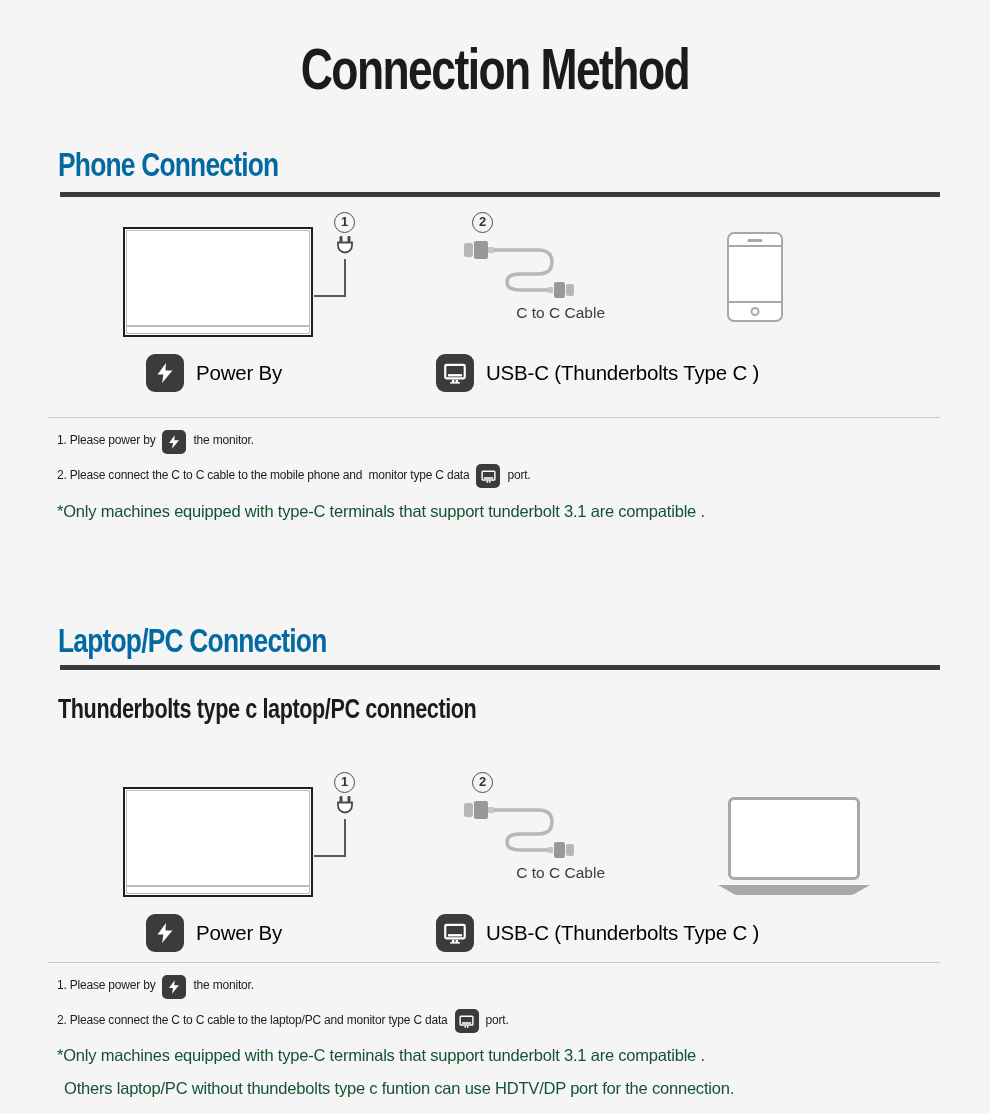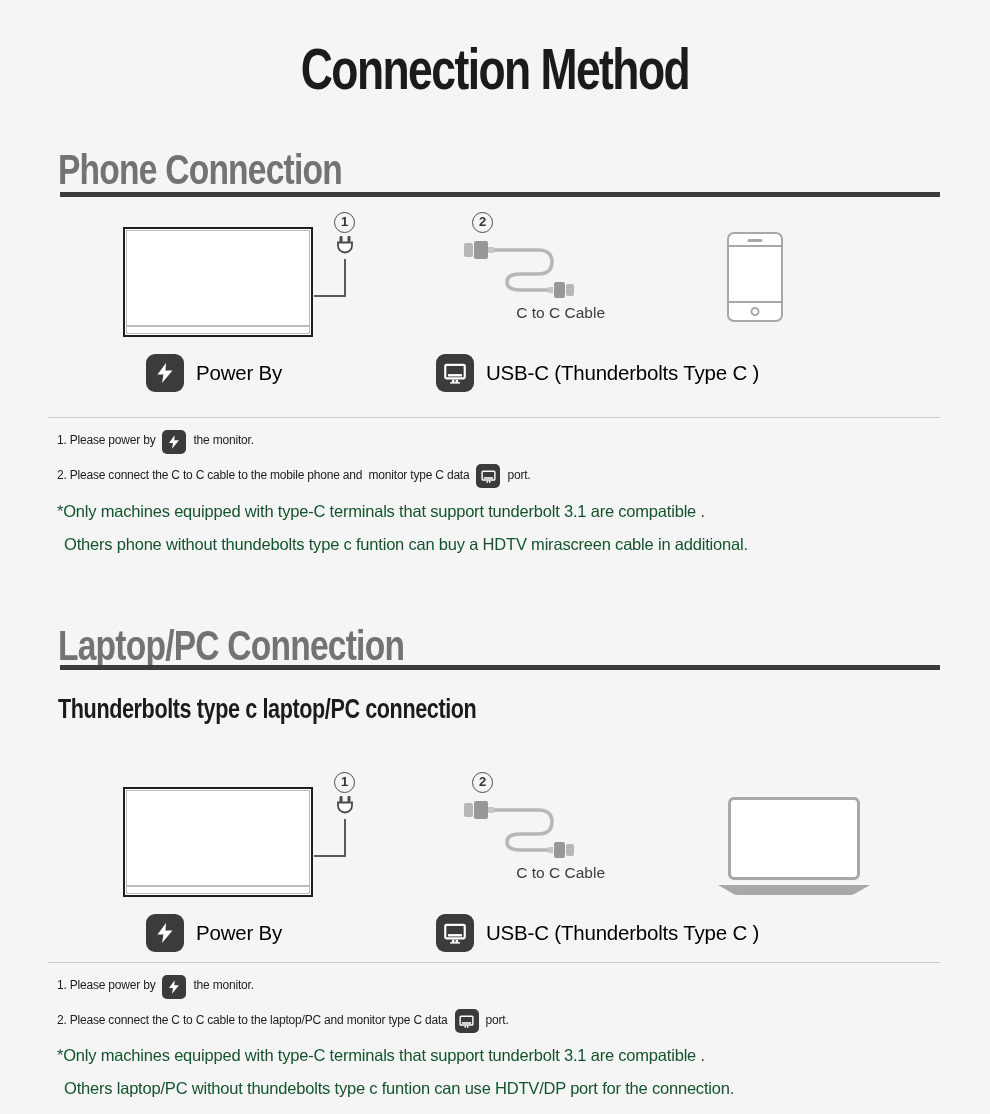--- a/index.html
+++ b/index.html
@@ -11,21 +11,21 @@
   }
   .abs { position:absolute; }
 
   
   .page-title {
     top:36px; left:0; width:990px; text-align:center;
     font-size:57px; font-weight:900; letter-spacing:-2px; color:#1b1b1b;
   }
   .page-title span { display:inline-block; transform:scaleX(0.78); transform-origin:center; }
   .sec-heading {
-    left:58px; font-size:42px; font-weight:900; letter-spacing:-1px; color:#737373;
+    left:58px; font-size:33px; font-weight:900; letter-spacing:-1px; color:#0369a1;
   }
   .sec-heading span { display:inline-block; transform:scaleX(0.8); transform-origin:0 50%; }
   .sub-heading {
     left:58px; font-size:27px; font-weight:700; letter-spacing:-0.5px; color:#1b1b1b;
   }
   .sub-heading span { display:inline-block; transform:scaleX(0.8); transform-origin:0 50%; }
   .rule { left:60px; width:880px; height:5px; background:#3b3b3d; }
   .divider { left:48px; width:892px; height:1px; background:#c9c9c9; }
 
   
@@ -138,21 +138,20 @@
         </svg></span><span>the monitor.</span></p>
 
   <p class="abs instr" style="top:464px"><span>2. Please connect the C to C cable to the mobile phone and  monitor type C data</span><span class="mini-badge"><svg width="17" height="17" viewBox="0 0 24 24">
           <rect x="3" y="4.5" width="18" height="12.5" rx="1.2" fill="none" stroke="#ffffff" stroke-width="2"></rect>
           <rect x="5.5" y="13" width="13" height="2.2" fill="#ffffff"></rect>
           <rect x="9.2" y="18.2" width="2.2" height="2.6" fill="#ffffff"></rect>
           <rect x="12.6" y="18.2" width="2.2" height="2.6" fill="#ffffff"></rect>
         </svg></span><span>port.</span></p>
 
   <p class="abs note" style="top:502px">*Only machines equipped with type-C terminals that support tunderbolt 3.1 are compatible .</p>
-  <p class="abs note note-indent" style="top:535px">Others phone without thundebolts type c funtion can buy a HDTV mirascreen cable in additional.</p>
 
   <h2 class="abs sec-heading" style="top:622px"><span>Laptop/PC Connection</span></h2>
   <div class="abs rule" style="top:665px"></div>
   <h3 class="abs sub-heading" style="top:694px"><span>Thunderbolts type c laptop/PC connection</span></h3>
 
   <div class="abs diagram" style="top:770px">
     <div class="abs monitor">
       <div class="inner"></div>
       <div class="chin"></div>
     </div>

